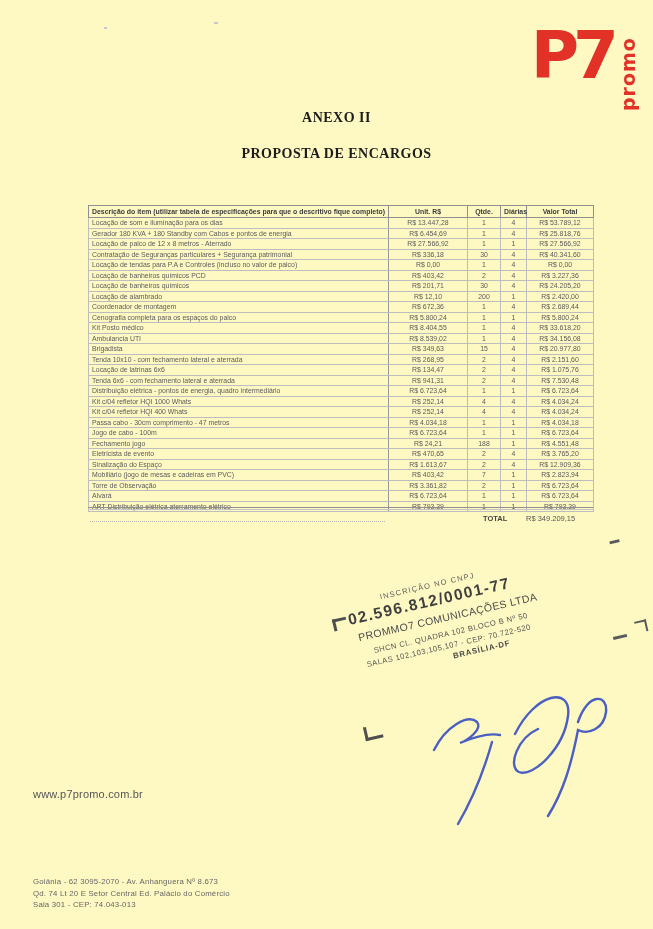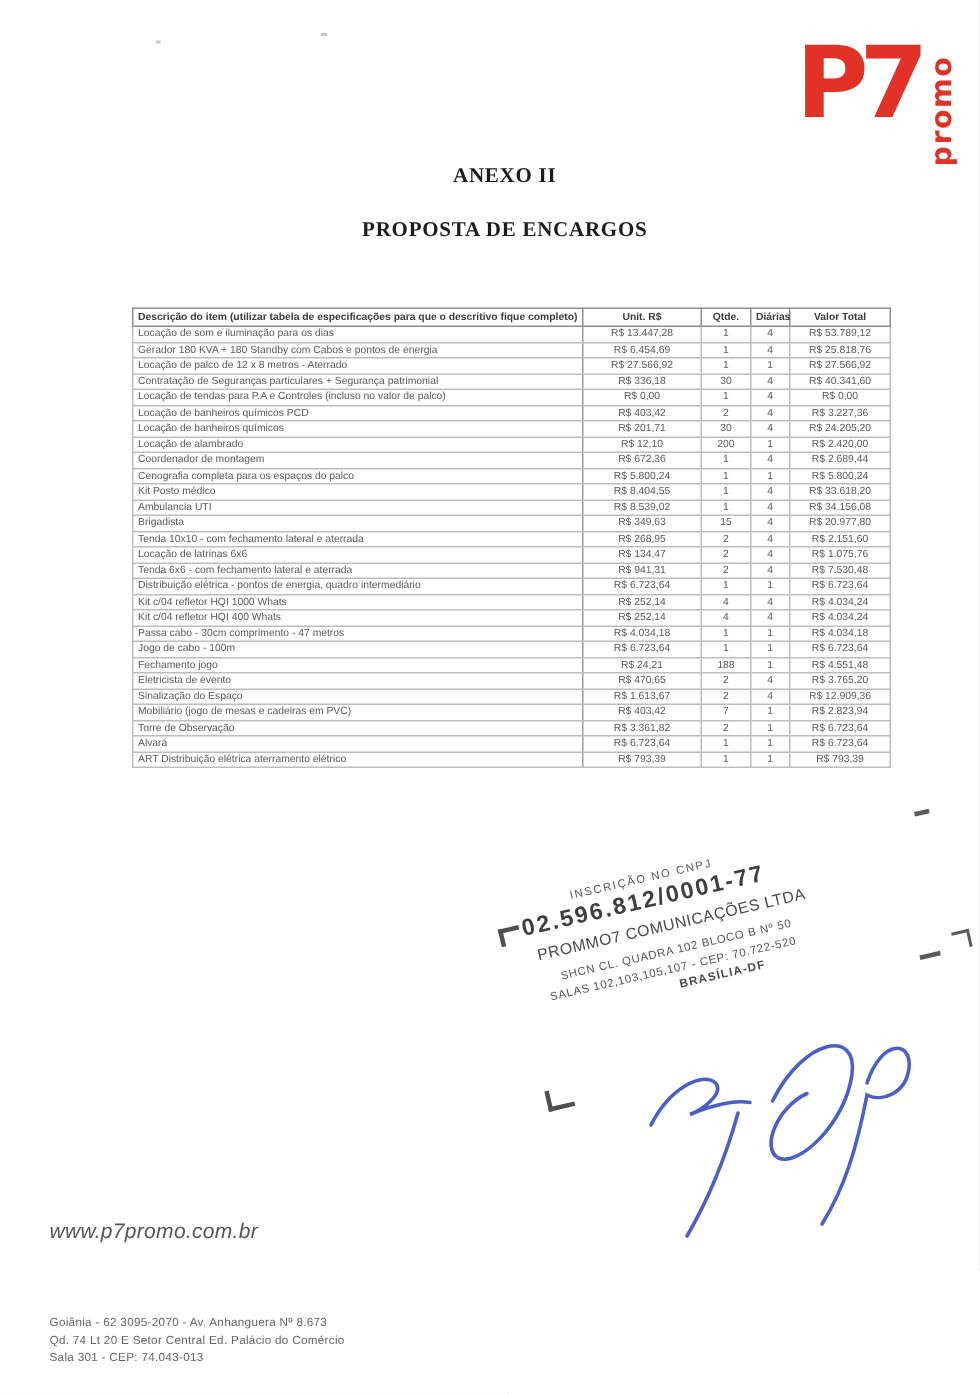--- a/index.html
+++ b/index.html
@@ -1,19 +1,19 @@
 <!DOCTYPE html>
 <html><head>
 <meta charset="utf-8">
 <style>
   * { margin:0; padding:0; box-sizing:border-box; }
   html,body { background:#e9e9e9; }
   body { font-family:"Liberation Sans", sans-serif; }
   .page {
-    position:relative; width:653px; height:929px; background:#ffffff;
+    position:relative; width:653px; height:929px; background:#fef9c3;
     margin:0 auto; overflow:hidden;
   }
 
   
   .logo { position:absolute; top:26px; right:14px; display:flex; align-items:flex-start; }
   .logo-p7 {
     font-family:"DejaVu Sans", sans-serif; font-weight:bold; font-size:66px;
     line-height:0.92; letter-spacing:-6px; color:#e23228; padding-right:4px;
   }
   .logo-promo {
@@ -62,21 +62,21 @@
     border-left:3px solid #4f4f4f; border-bottom:3px solid #4f4f4f; }
   .stamp-br.tr { right:-8px; top:2px; width:10px; height:3px; background:#5a5a5a; }
   .stamp-br.mr { right:-16px; top:86px; width:12px; height:12px;
     border-right:2px solid #5a5a5a; border-top:2px solid #5a5a5a; }
   .stamp-br.ar { right:6px; top:96px; width:14px; height:3px; background:#5a5a5a; }
 
   
   .signature { position:absolute; left:420px; top:672px; }
 
   
-  .footer-site { position:absolute; left:33px; top:812px; font-size:14px; color:#555; letter-spacing:0.2px;font-style:italic; }
+  .footer-site { position:absolute; left:33px; top:788px; font-size:11px; color:#555; letter-spacing:0.2px; }
   .footer-block { position:absolute; left:33px; font-size:7.8px; color:#666; line-height:11.5px; letter-spacing:0.2px; }
   .footer-b1 { top:842px; }
   .footer-b2 { top:876px; }
 
   .artifact { position:absolute; background:#c9c9c9; }
   .artifact.a1 { left:104px; top:27px; width:3px; height:2px; }
   .artifact.a2 { left:214px; top:22px; width:4px; height:2px; }
 </style>
 </head>
 <body>
@@ -306,20 +306,26 @@
             <td class="c-desc">ART Distribuição elétrica aterramento elétrico</td>
             <td>R$ 793,39</td>
             <td>1</td>
             <td>1</td>
             <td>R$ 793,39</td>
           </tr>
         </tbody>
     </table>
   </div>
 
+  <div class="total-area">
+    <div class="total-rule"></div>
+    <div class="total-leader"></div>
+    <span class="total-label">TOTAL</span>
+    <span class="total-value">R$ 349.209,15</span>
+  </div>
 
   <div class="stamp">
     <span class="stamp-br tl"></span>
     <span class="stamp-br bl"></span>
     <span class="stamp-br tr"></span>
     <span class="stamp-br mr"></span>
     <span class="stamp-br ar"></span>
     <div class="stamp-line1">INSCRIÇÃO NO CNPJ</div>
     <div class="stamp-line2">02.596.812/0001-77</div>
     <div class="stamp-line3">PROMMO7 COMUNICAÇÕES LTDA</div>

